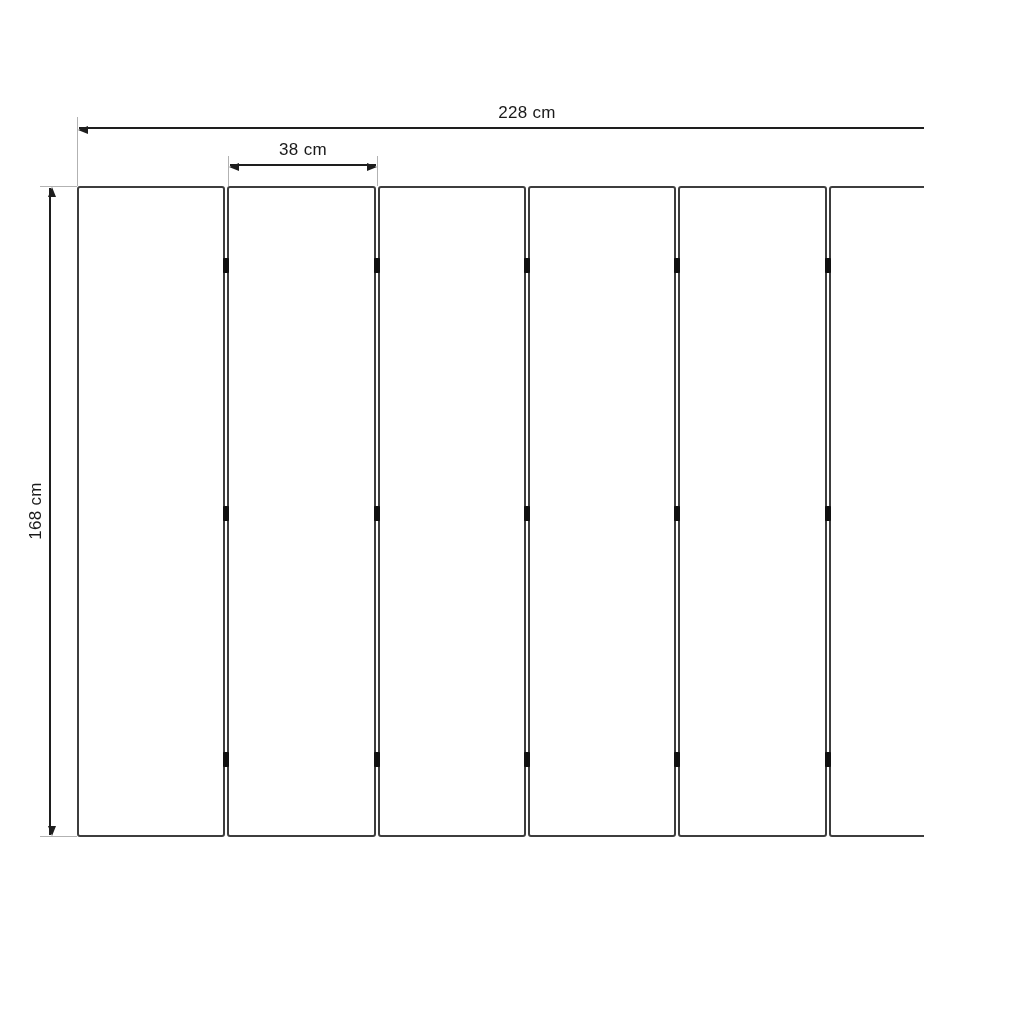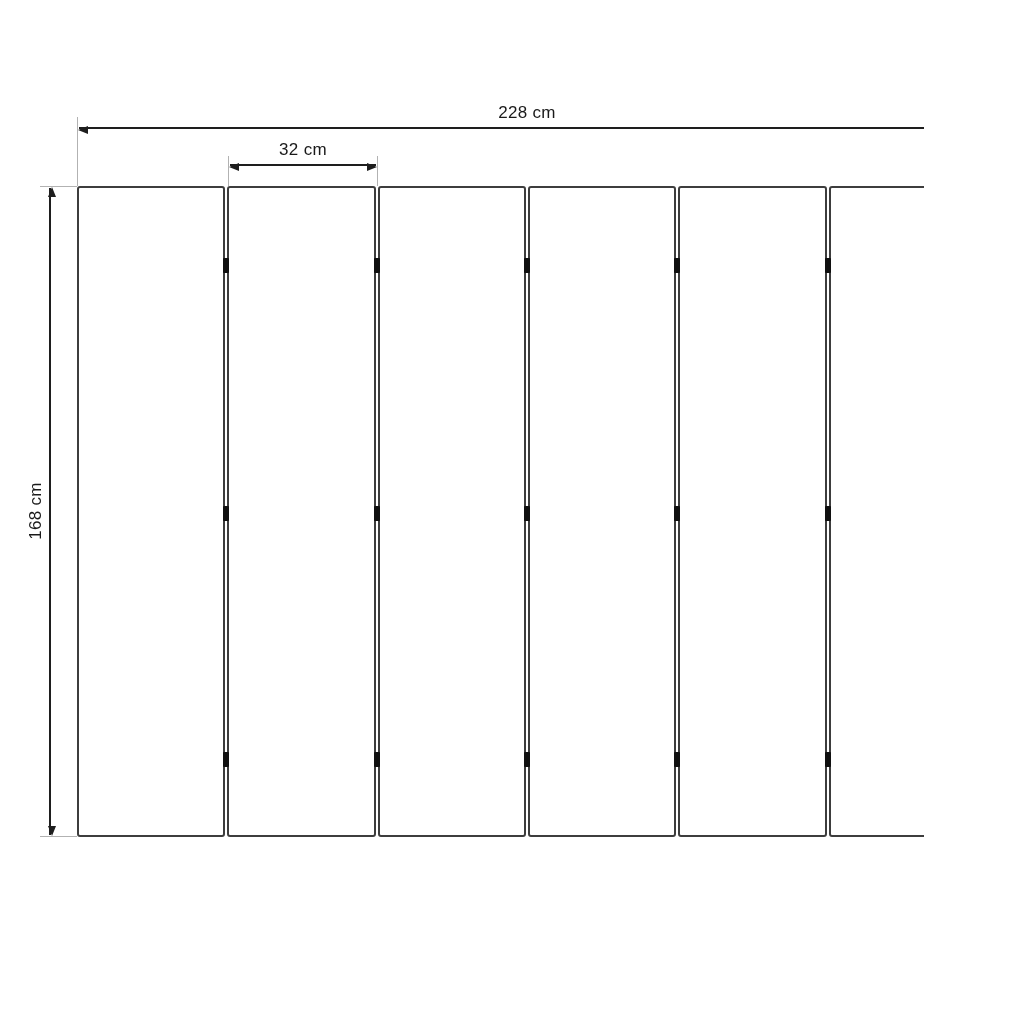--- a/index.html
+++ b/index.html
@@ -69,21 +69,21 @@
     <div class="dim-label label-total">228 cm</div>
   </div>
 
   <div>
     <div class="ext-v" style="left:228px;top:156px;height:30px;"></div>
     <div class="ext-v" style="left:377px;top:156px;height:30px;"></div>
     <div class="dim-h" style="left:230px;top:164px;width:146px;">
       <div class="arr arr-left"></div>
       <div class="arr arr-right"></div>
     </div>
-    <div class="dim-label label-panel">32 cm</div>
+    <div class="dim-label label-panel">38 cm</div>
   </div>
 
   <div>
     <div class="ext-h" style="left:40px;top:186px;width:37px;"></div>
     <div class="ext-h" style="left:40px;top:836px;width:37px;"></div>
     <div class="dim-v" style="left:49px;top:188px;height:647px;">
       <div class="arr arr-up"></div>
       <div class="arr arr-down"></div>
     </div>
     <div class="dim-label label-height">168 cm</div>

